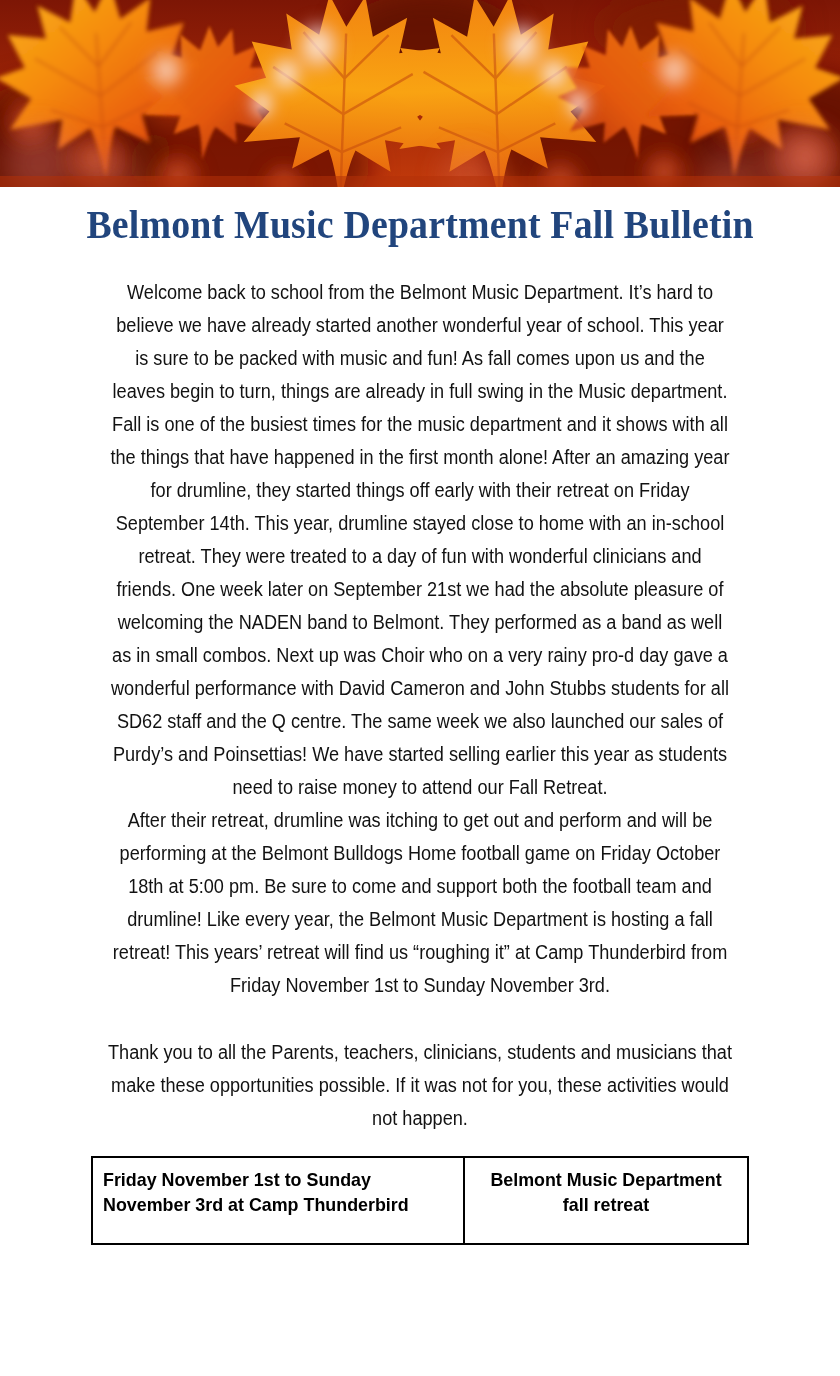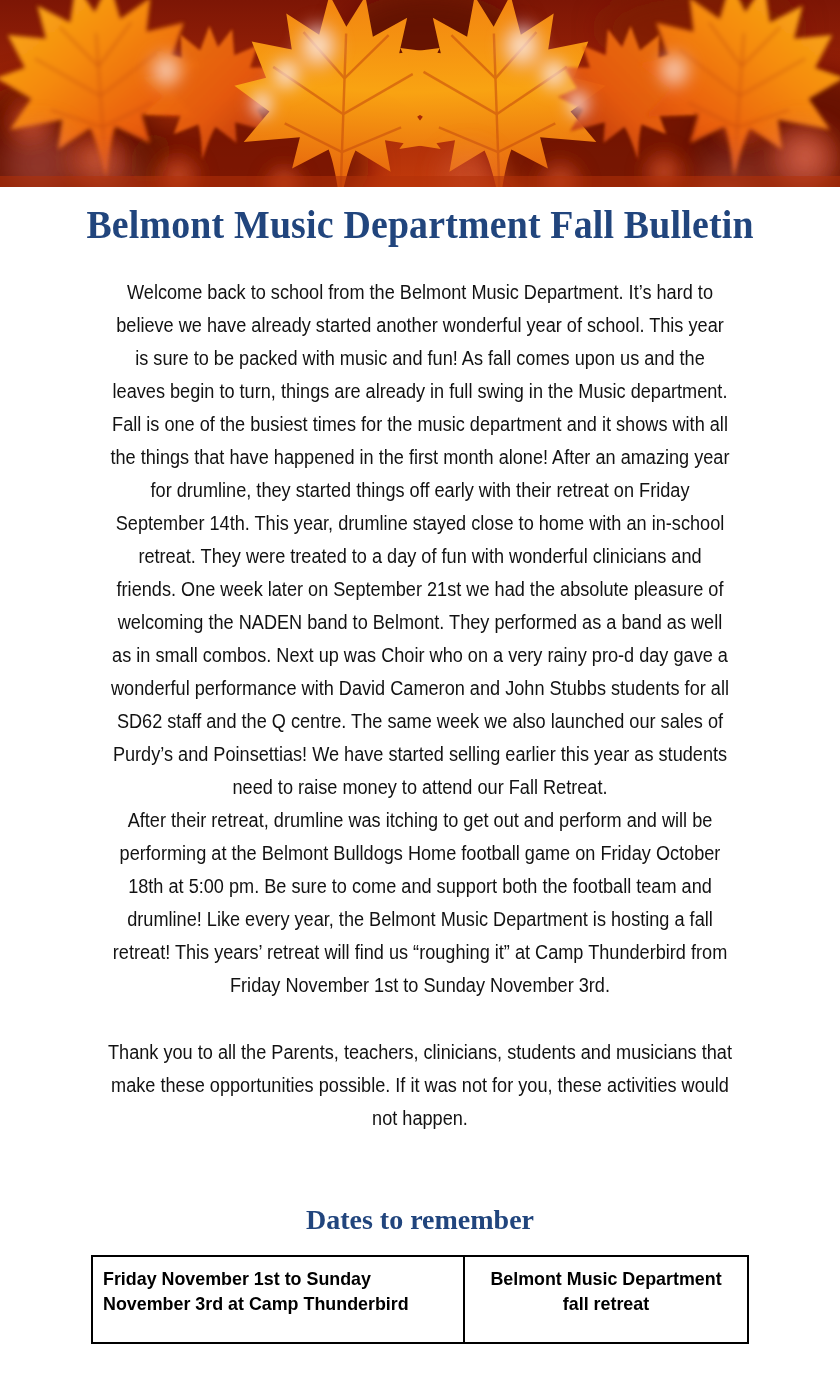--- a/index.html
+++ b/index.html
@@ -295,21 +295,20 @@
 <div class="sheet">
 
   <h1 class="doc-title">Belmont Music Department Fall Bulletin</h1>
 
   <div class="body-block">
     <p class="para">Welcome back to school from the Belmont Music Department. It’s hard to believe we have already started another wonderful year of school. This year is sure to be packed with music and fun! As fall comes upon us and the leaves begin to turn, things are already in full swing in the Music department. Fall is one of the busiest times for the music department and it shows with all the things that have happened in the first month alone! After an amazing year for drumline, they started things off early with their retreat on Friday September 14th. This year, drumline stayed close to home with an in-school retreat. They were treated to a day of fun with wonderful clinicians and friends. One week later on September 21st we had the absolute pleasure of welcoming the NADEN band to Belmont. They performed as a band as well as in small combos. Next up was Choir who on a very rainy pro-d day gave a wonderful performance with David Cameron and John Stubbs students for all SD62 staff and the Q centre. The same week we also launched our sales of Purdy’s and Poinsettias! We have started selling earlier this year as students need to raise money to attend our Fall Retreat.</p>
     <p class="para">After their retreat, drumline was itching to get out and perform and will be performing at the Belmont Bulldogs Home football game on Friday October 18th at 5:00 pm. Be sure to come and support both the football team and drumline! Like every year, the Belmont Music Department is hosting a fall retreat! This years’ retreat will find us “roughing it” at Camp Thunderbird from Friday November 1st to Sunday November 3rd.</p>
     <p class="para spaced">Thank you to all the Parents, teachers, clinicians, students and musicians that make these opportunities possible. If it was not for you, these activities would not happen.</p>
   </div>
 
-  <h2 class="dates-heading">Dates to remember</h2>
 
   <div class="dates-table-wrap">
     <table class="dates-table">
       <tbody>
         <tr class="row-2">
           <td class="col-when">
             <span class="cell-txt">Friday November 1st to Sunday November 3rd at Camp Thunderbird</span>
           </td>
           <td class="col-what">
             <span class="cell-txt">Belmont Music Department fall retreat</span>

